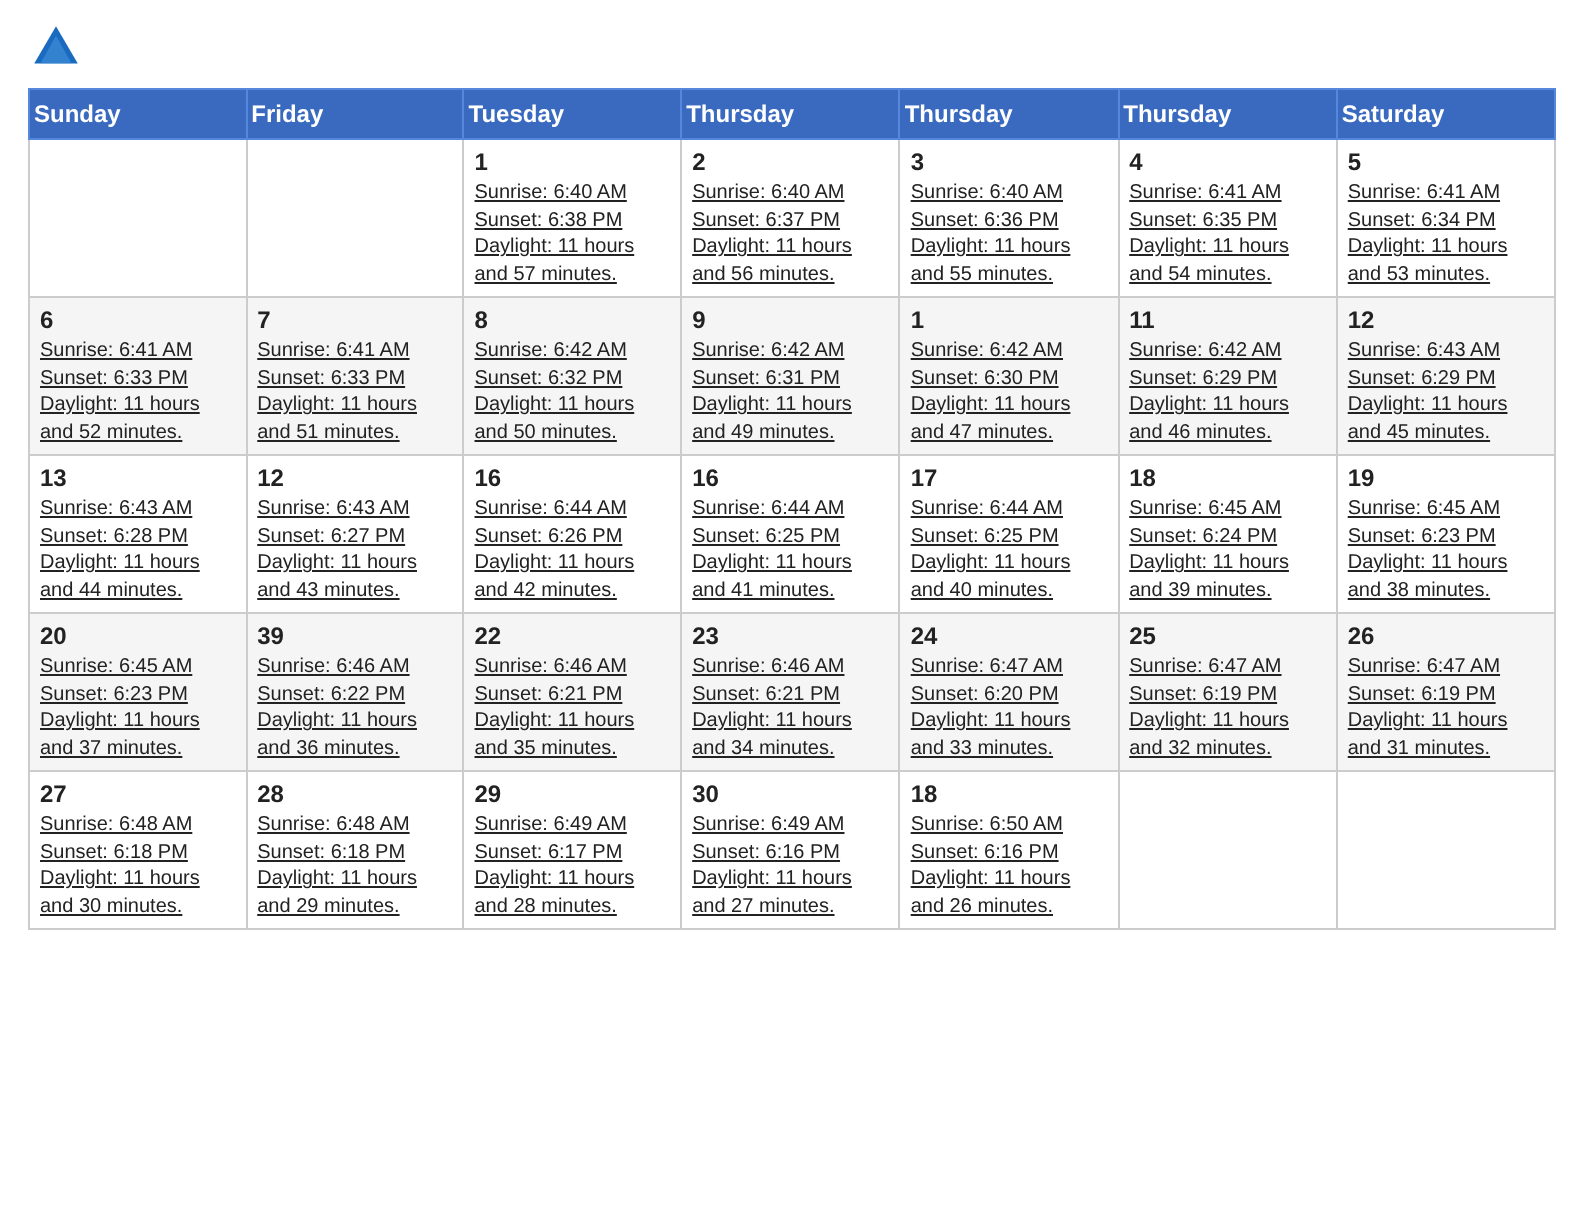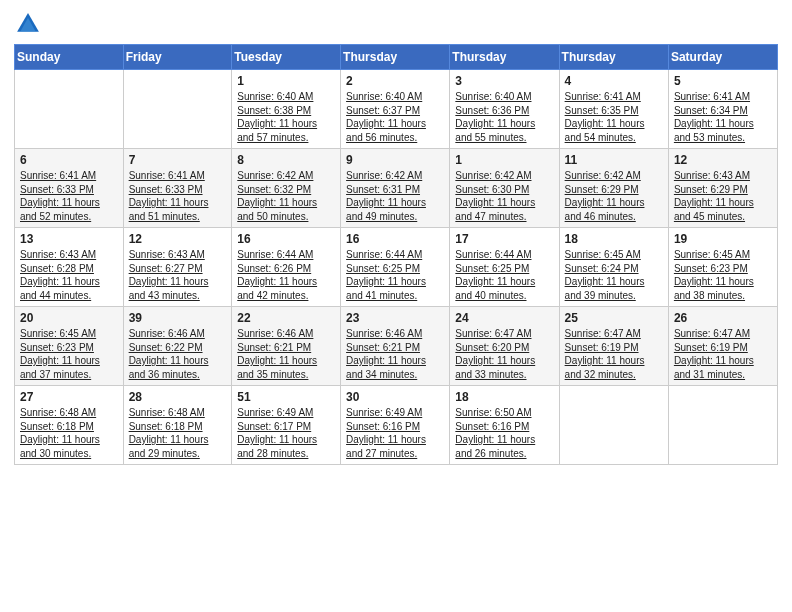--- a/index.html
+++ b/index.html
@@ -247,21 +247,21 @@
         <tr>
           <td>
             <span class="day-number">27</span>
             <div class="day-info">Sunrise: 6:48 AM<br>Sunset: 6:18 PM<br>Daylight: 11 hours and 30 minutes.</div>
           </td>
           <td>
             <span class="day-number">28</span>
             <div class="day-info">Sunrise: 6:48 AM<br>Sunset: 6:18 PM<br>Daylight: 11 hours and 29 minutes.</div>
           </td>
           <td>
-            <span class="day-number">51</span>
+            <span class="day-number">29</span>
             <div class="day-info">Sunrise: 6:49 AM<br>Sunset: 6:17 PM<br>Daylight: 11 hours and 28 minutes.</div>
           </td>
           <td>
             <span class="day-number">30</span>
             <div class="day-info">Sunrise: 6:49 AM<br>Sunset: 6:16 PM<br>Daylight: 11 hours and 27 minutes.</div>
           </td>
           <td>
             <span class="day-number">18</span>
             <div class="day-info">Sunrise: 6:50 AM<br>Sunset: 6:16 PM<br>Daylight: 11 hours and 26 minutes.</div>
           </td>

